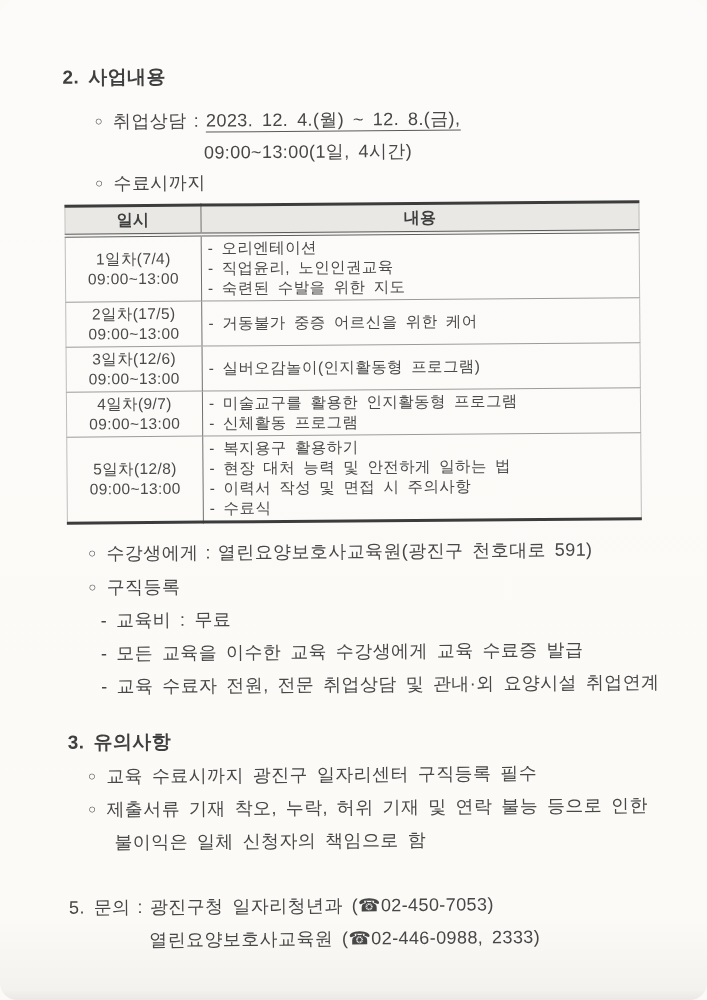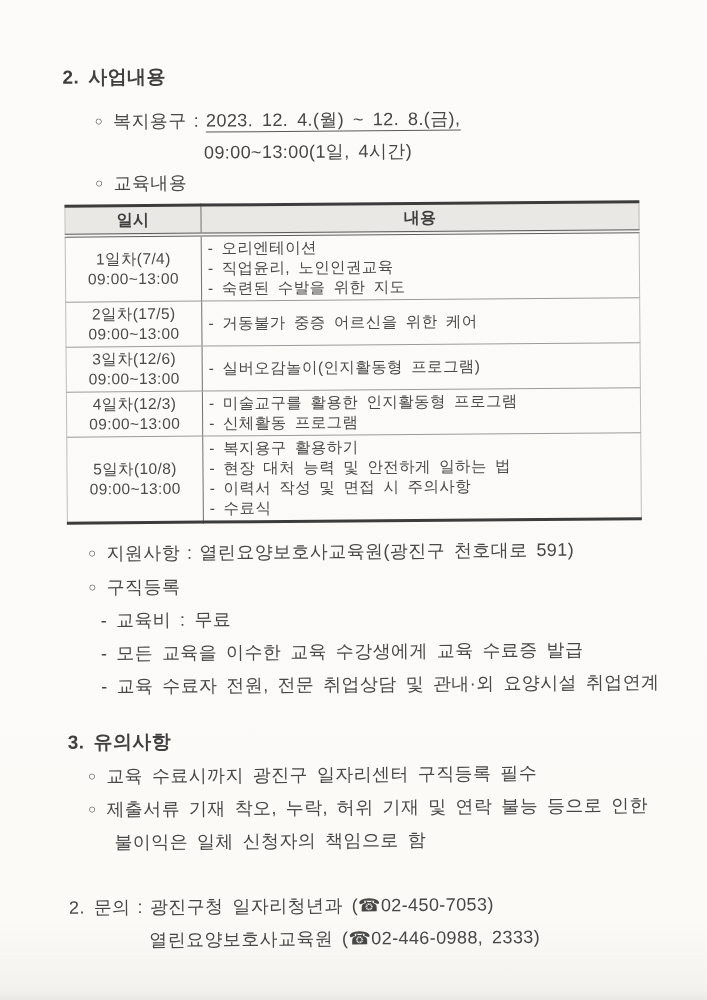--- a/index.html
+++ b/index.html
@@ -5,20 +5,21 @@
   html,body{margin:0;padding:0;}
   body{
     width:707px;height:1000px;overflow:hidden;position:relative;
     background:#fbfaf7;
     font-family:"Liberation Sans","DejaVu Sans",sans-serif;
     color:#454545;
   }
   .sheet{
     position:absolute;inset:0;
     background:linear-gradient(180deg,#fcfbf9 0%,#fbfaf7 92%,#f3f2ee 99%,#e9e8e4 100%);
+    border-radius:17px;
   }
   .content{
     position:absolute;left:66px;top:64px;right:42px;
     transform:rotate(-0.45deg);
     transform-origin:340px 470px;
     letter-spacing:0.4px;
     word-spacing:3.5px;
   }
   .sec-title{
     font-size:19px;line-height:22px;font-weight:600;color:#3f3f3f;
@@ -68,25 +69,25 @@
   .contact-line2{margin:0 0 0 80px;}
 </style>
 </head>
 <body>
 
 <div class="sheet">
   <div class="content">
 
     <div class="sec-title">2. 사업내용</div>
 
-    <div class="line schedule-line"><span class="bullet">○</span><span>복지용구</span><span class="colon">:</span><span class="u">2023. 12. 4.(월) ~ 12. 8.(금),</span></div>
+    <div class="line schedule-line"><span class="bullet">○</span><span>취업상담</span><span class="colon">:</span><span class="u">2023. 12. 4.(월) ~ 12. 8.(금),</span></div>
 
     <div class="line time-line">09:00~13:00(1일, 4시간)</div>
 
-    <div class="line contents-line"><span class="bullet">○</span><span>교육내용</span></div>
+    <div class="line contents-line"><span class="bullet">○</span><span>수료시까지</span></div>
 
     <table class="edu">
       <colgroup>
           <col class="c1">
           <col>
         </colgroup>
       <thead>
         <tr>
           <th>일시</th>
           <th>내용</th>
@@ -117,55 +118,55 @@
           <td class="day-cell">
             <div>3일차(12/6)</div>
             <div>09:00~13:00</div>
           </td>
           <td class="content-cell">
             <div class="content-item">- 실버오감놀이(인지활동형 프로그램)</div>
           </td>
         </tr>
         <tr>
           <td class="day-cell">
-            <div>4일차(12/3)</div>
+            <div>4일차(9/7)</div>
             <div>09:00~13:00</div>
           </td>
           <td class="content-cell">
             <div class="content-item">- 미술교구를 활용한 인지활동형 프로그램</div>
             <div class="content-item">- 신체활동 프로그램</div>
           </td>
         </tr>
         <tr>
           <td class="day-cell">
-            <div>5일차(10/8)</div>
+            <div>5일차(12/8)</div>
             <div>09:00~13:00</div>
           </td>
           <td class="content-cell">
             <div class="content-item">- 복지용구 활용하기</div>
             <div class="content-item">- 현장 대처 능력 및 안전하게 일하는 법</div>
             <div class="content-item">- 이력서 작성 및 면접 시 주의사항</div>
             <div class="content-item">- 수료식</div>
           </td>
         </tr>
       </tbody>
     </table>
 
-    <div class="line location-line"><span class="bullet">○</span><span>지원사항</span><span class="colon">:</span><span>열린요양보호사교육원(광진구 천호대로 591)</span></div>
+    <div class="line location-line"><span class="bullet">○</span><span>수강생에게</span><span class="colon">:</span><span>열린요양보호사교육원(광진구 천호대로 591)</span></div>
 
     <div class="line support-line"><span class="bullet">○</span><span>구직등록</span></div>
 
     <div class="line sub-line">- 교육비 : 무료</div>
     <div class="line sub-line">- 모든 교육을 이수한 교육 수강생에게 교육 수료증 발급</div>
     <div class="line sub-line">- 교육 수료자 전원, 전문 취업상담 및 관내·외 요양시설 취업연계</div>
 
     <div class="sec-title sec3-title">3. 유의사항</div>
 
     <div class="line notice-line"><span class="bullet">○</span><span>교육 수료시까지 광진구 일자리센터 구직등록 필수</span></div>
 
     <div class="line notice-line"><span class="bullet">○</span><span>제출서류 기재 착오, 누락, 허위 기재 및 연락 불능 등으로 인한</span></div>
     <div class="line notice-cont">불이익은 일체 신청자의 책임으로 함</div>
 
-    <div class="line contact-line1"><span>2. 문의</span><span class="colon">:</span><span>광진구청 일자리청년과 (☎02-450-7053)</span></div>
+    <div class="line contact-line1"><span>5. 문의</span><span class="colon">:</span><span>광진구청 일자리청년과 (☎02-450-7053)</span></div>
     <div class="line contact-line2">열린요양보호사교육원 (☎02-446-0988, 2333)</div>
 
   </div>
 </div>
 
 </body></html>

